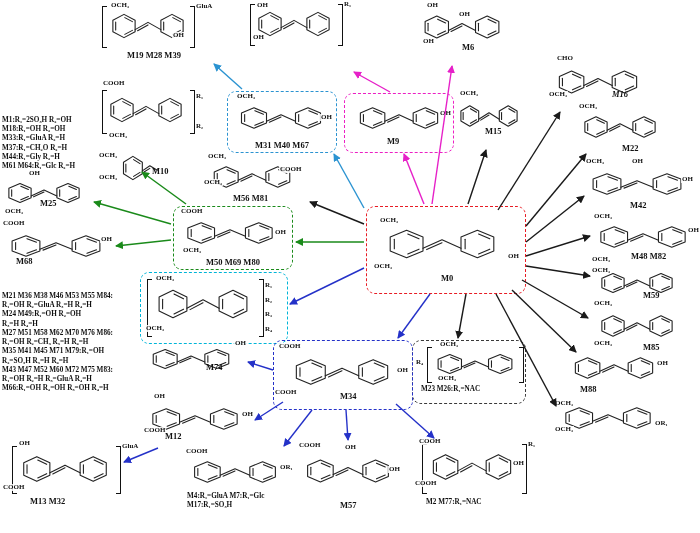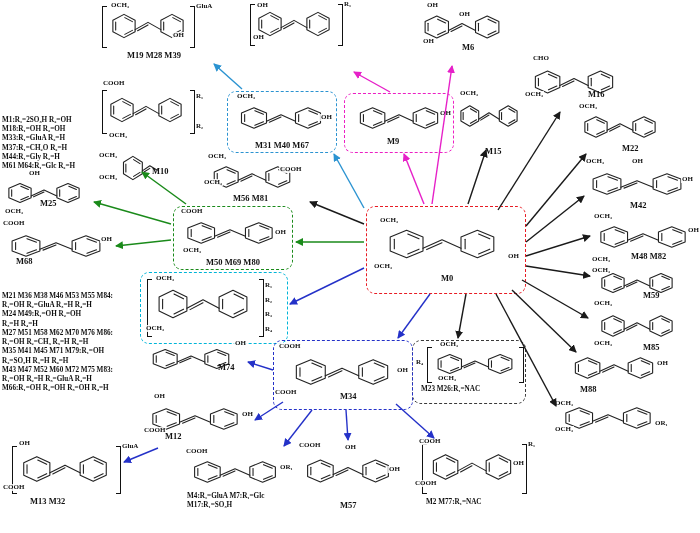--- a/index.html
+++ b/index.html
@@ -75,34 +75,34 @@
       </div>
       <div class="node" style="left: 416px; top: 2px; width: 92px; height: 58px;">
     <svg class="skeleton" viewBox="0 0 100 44" preserveAspectRatio="none" style="left: 4px; top: 10px; width: 84px; height: 30px;">
           <use href="#stilbene"></use>
         </svg>
   <span class="sub" style="left: 10px; top: 0px;">OH</span>
         <span class="sub" style="left: 42px; top: 9px;">OH</span>
         <span class="sub" style="left: 6px; top: 36px;">OH</span>
         <span class="mlabel" style="left: 46px; top: 40px;">M6</span>
       </div>
-      <div class="node" style="left: 524px; top: 55px; width: 100px; height: 56px;">
+      <div class="node" style="left: 548px; top: 55px; width: 100px; height: 56px;">
     <svg class="skeleton" viewBox="0 0 100 44" preserveAspectRatio="none" style="left: 6px; top: 12px; width: 88px; height: 30px;">
           <use href="#stilbene"></use>
         </svg>
   <span class="sub" style="left: 8px; top: 0px;">CHO</span>
         <span class="sub" style="left: 0px; top: 36px;">OCH₃</span>
-        <span class="mlabel" style="left: 64px; top: 34px;">M16</span>
+        <span class="mlabel" style="left: 64px; top: 34px; font-style: italic;">M16</span>
       </div>
       <div class="node" style="left: 453px; top: 90px; width: 72px; height: 58px;">
     <svg class="skeleton" viewBox="0 0 100 44" preserveAspectRatio="none" style="left: 4px; top: 12px; width: 64px; height: 28px;">
           <use href="#stilbene"></use>
         </svg>
   <span class="sub" style="left: 6px; top: 0px;">OCH₃</span>
-        <span class="mlabel" style="left: 32px; top: 56px;">M15</span>
+        <span class="mlabel" style="left: 32px; top: 36px;">M15</span>
       </div>
       <div class="node" style="left: 576px; top: 103px; width: 88px; height: 52px;">
     <svg class="skeleton" viewBox="0 0 100 44" preserveAspectRatio="none" style="left: 4px; top: 10px; width: 80px; height: 28px;">
           <use href="#stilbene"></use>
         </svg>
   <span class="sub" style="left: 2px; top: 0px;">OCH₃</span>
         <span class="mlabel" style="left: 46px; top: 40px;">M22</span>
       </div>
       <div class="node" style="left: 583px; top: 158px; width: 112px; height: 54px;">
     <svg class="skeleton" viewBox="0 0 100 44" preserveAspectRatio="none" style="left: 4px; top: 12px; width: 100px; height: 28px;">
@@ -280,21 +280,21 @@
         <span class="brk-lab" style="left: 124px; top: 37.3333px; text-align: right;">R₃</span>
         <span class="brk-lab" style="left: 124px; top: 52px;">R₄</span>
         <span class="sub" style="left: 14px; top: 2px;">OCH₃</span>
         <span class="sub" style="left: 4px; top: 52px;">OCH₃</span>
       </div>
       <div class="node" style="left: 146px; top: 338px; width: 100px; height: 40px;">
     <svg class="skeleton" viewBox="0 0 100 44" preserveAspectRatio="none" style="left: 2px; top: 8px; width: 86px; height: 26px;">
           <use href="#stilbene"></use>
         </svg>
   <span class="sub" style="left: 88px; top: 2px;">OH</span>
-        <span class="mlabel" style="left: 72px; top: 24px;">M74</span>
+        <span class="mlabel" style="left: 60px; top: 24px;">M74</span>
       </div>
       <div class="node boxed" style="left: 273px; top: 340px; width: 138px; height: 68px; border-color: rgb(36, 49, 200);">
     <svg class="skeleton" viewBox="0 0 100 44" preserveAspectRatio="none" style="left: 16px; top: 14px; width: 104px; height: 34px;">
           <use href="#stilbene"></use>
         </svg>
   <span class="sub" style="left: 4px; top: 2px;">COOH</span>
         <span class="sub" style="left: 0px; top: 48px;">COOH</span>
         <span class="sub" style="left: 122px; top: 26px;">OH</span>
         <span class="mlabel" style="left: 66px; top: 50px;">M34</span>
       </div>

